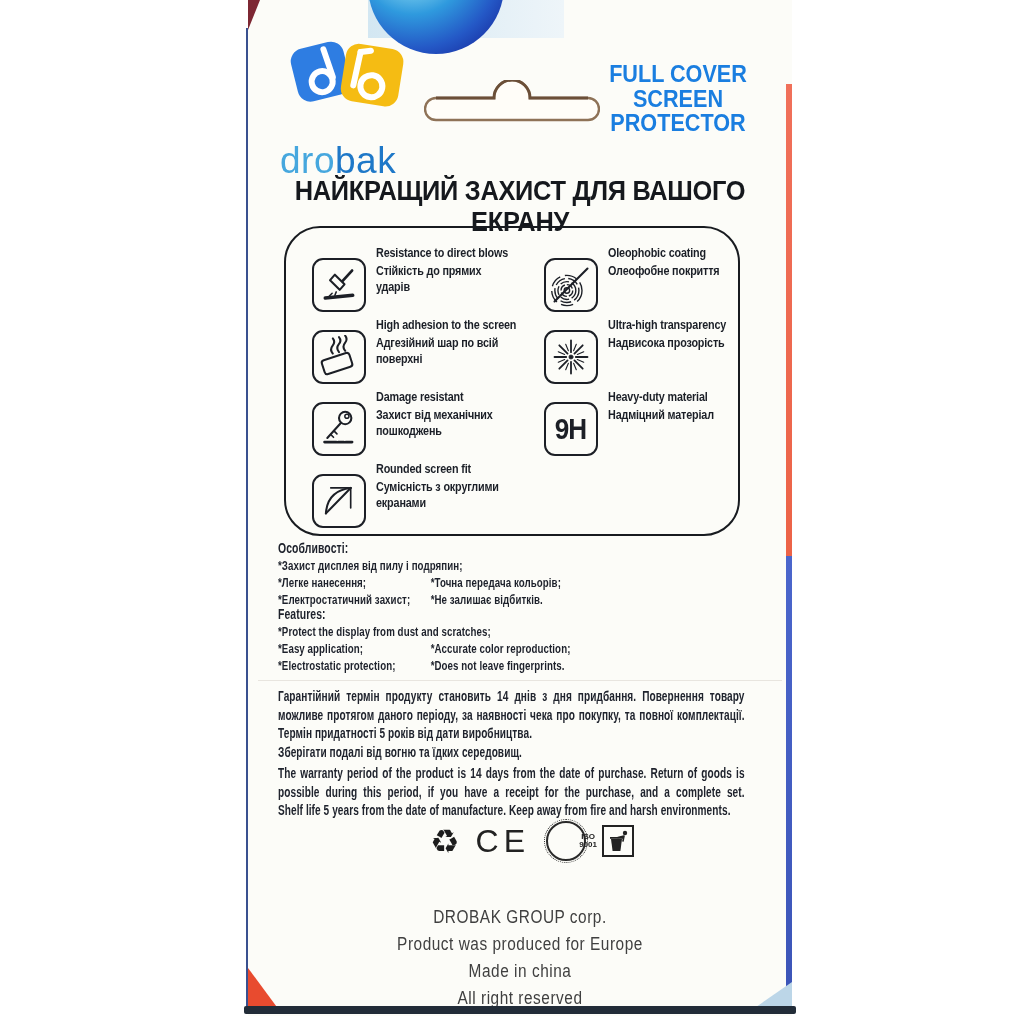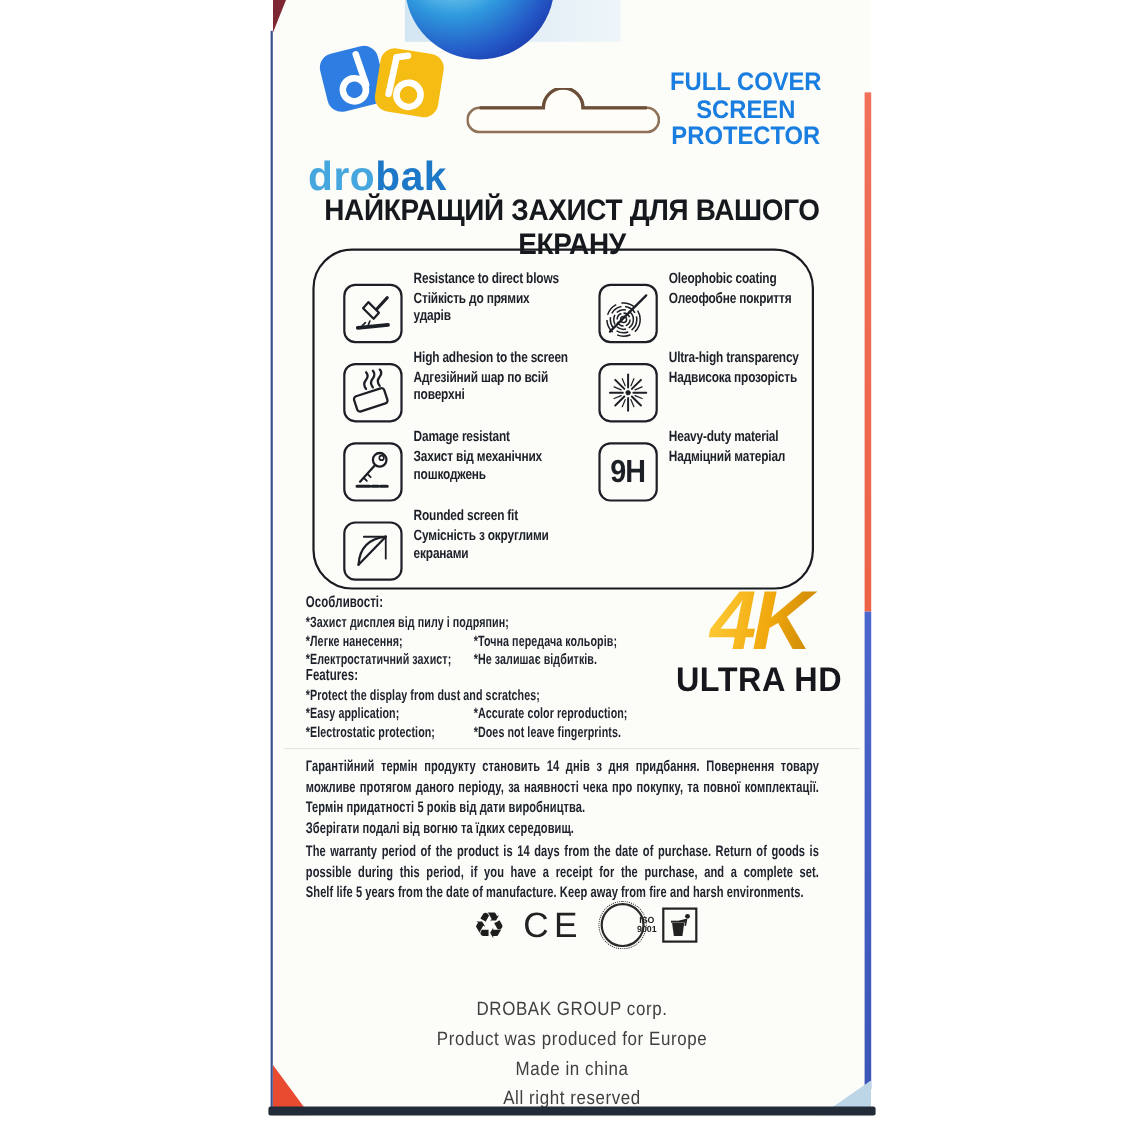--- a/index.html
+++ b/index.html
@@ -24,21 +24,21 @@
   .crease{position:absolute;left:10px;top:680px;width:524px;height:1px;background:#e8e5df;}
 
   
   .top-band{position:absolute;left:120px;top:0;width:196px;height:38px;background:linear-gradient(to right,#d3e7f2,#eef5f9);}
   .sphere{position:absolute;left:120px;top:-82px;width:136px;height:136px;border-radius:50%;
     background:radial-gradient(circle at 33% 30%,#d9f2fa 0%,#7fd0ee 20%,#2f9ade 42%,#2458c6 68%,#16279a 92%);}
   .hanger{position:absolute;left:176px;top:80px;}
 
   
   .logo{position:absolute;left:28px;top:34px;width:200px;}
-  .logo-word{font-size:37px;font-weight:700;letter-spacing:.5px;margin-top:-4px;margin-left:4px;}
+  .logo-word{font-size:37px;font-weight:400;letter-spacing:.5px;margin-top:-4px;margin-left:4px;}
   .dro{color:#46a7de;} .bak{color:#1e78c8;}
 
   
   .ptitle{position:absolute;left:344px;top:62px;width:172px;text-align:center;
     color:#1a7ee0;font-weight:700;font-size:23px;line-height:24.5px;transform:scaleX(.94);transform-origin:center top;}
 
   
   .headline{position:absolute;left:14px;top:176px;width:516px;text-align:center;
     font-size:27px;font-weight:700;color:#15181d;transform:scaleX(.94);transform-origin:center top;letter-spacing:-.3px;}
 
@@ -281,24 +281,20 @@
         <div class="b-line">*Easy application;</div>
         <div class="b-line">*Electrostatic protection;</div>
       </div>
       <div>
         <div class="b-line">*Accurate color reproduction;</div>
         <div class="b-line">*Does not leave fingerprints.</div>
       </div>
     </div>
   </div>
 
-  <div class="badge4k">
-    <div class="k4">4K</div>
-    <div class="uhd">ULTRA HD</div>
-  </div>
 
   <div class="crease"></div>
 
   <div class="warranty" style="top:687px;">
     <div class="w-line jl">Гарантійний термін продукту становить 14 днів з дня придбання. Повернення товару</div>
     <div class="w-line jl">можливе протягом даного періоду, за наявності чека про покупку, та повної комплектації.</div>
     <div class="w-line">Термін придатності 5 років від дати виробництва.</div>
     <div class="w-line">Зберігати подалі від вогню та їдких середовищ.</div>
   </div>
 

